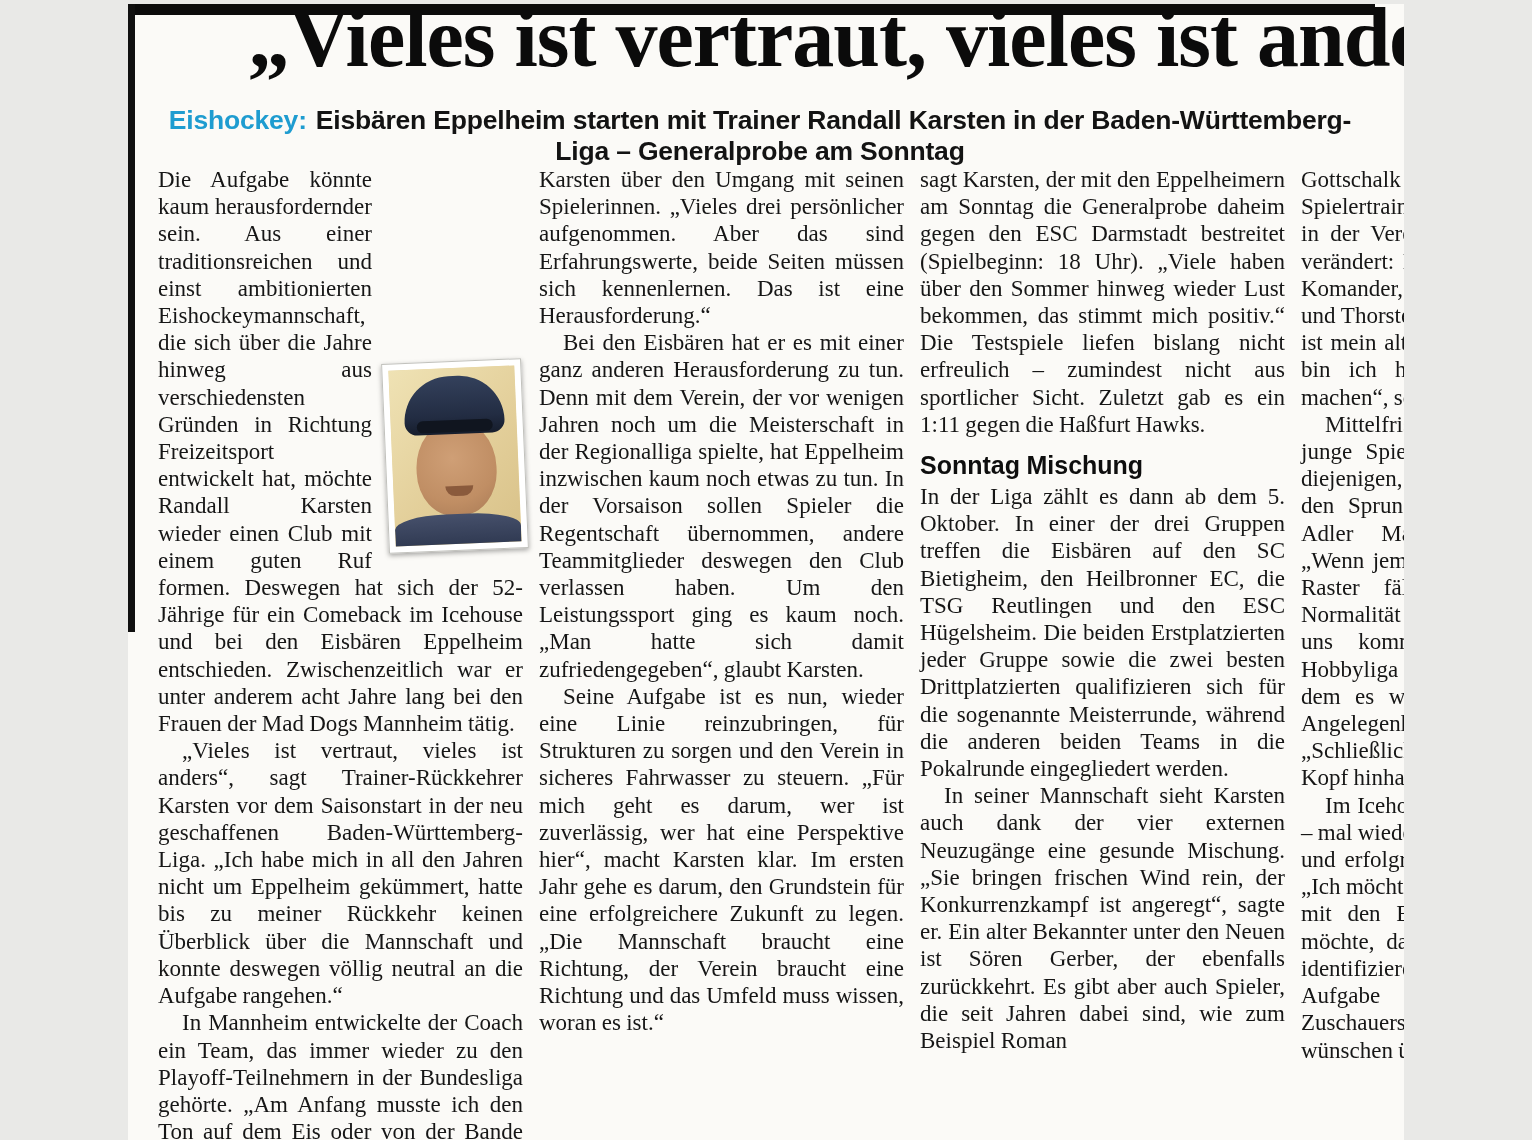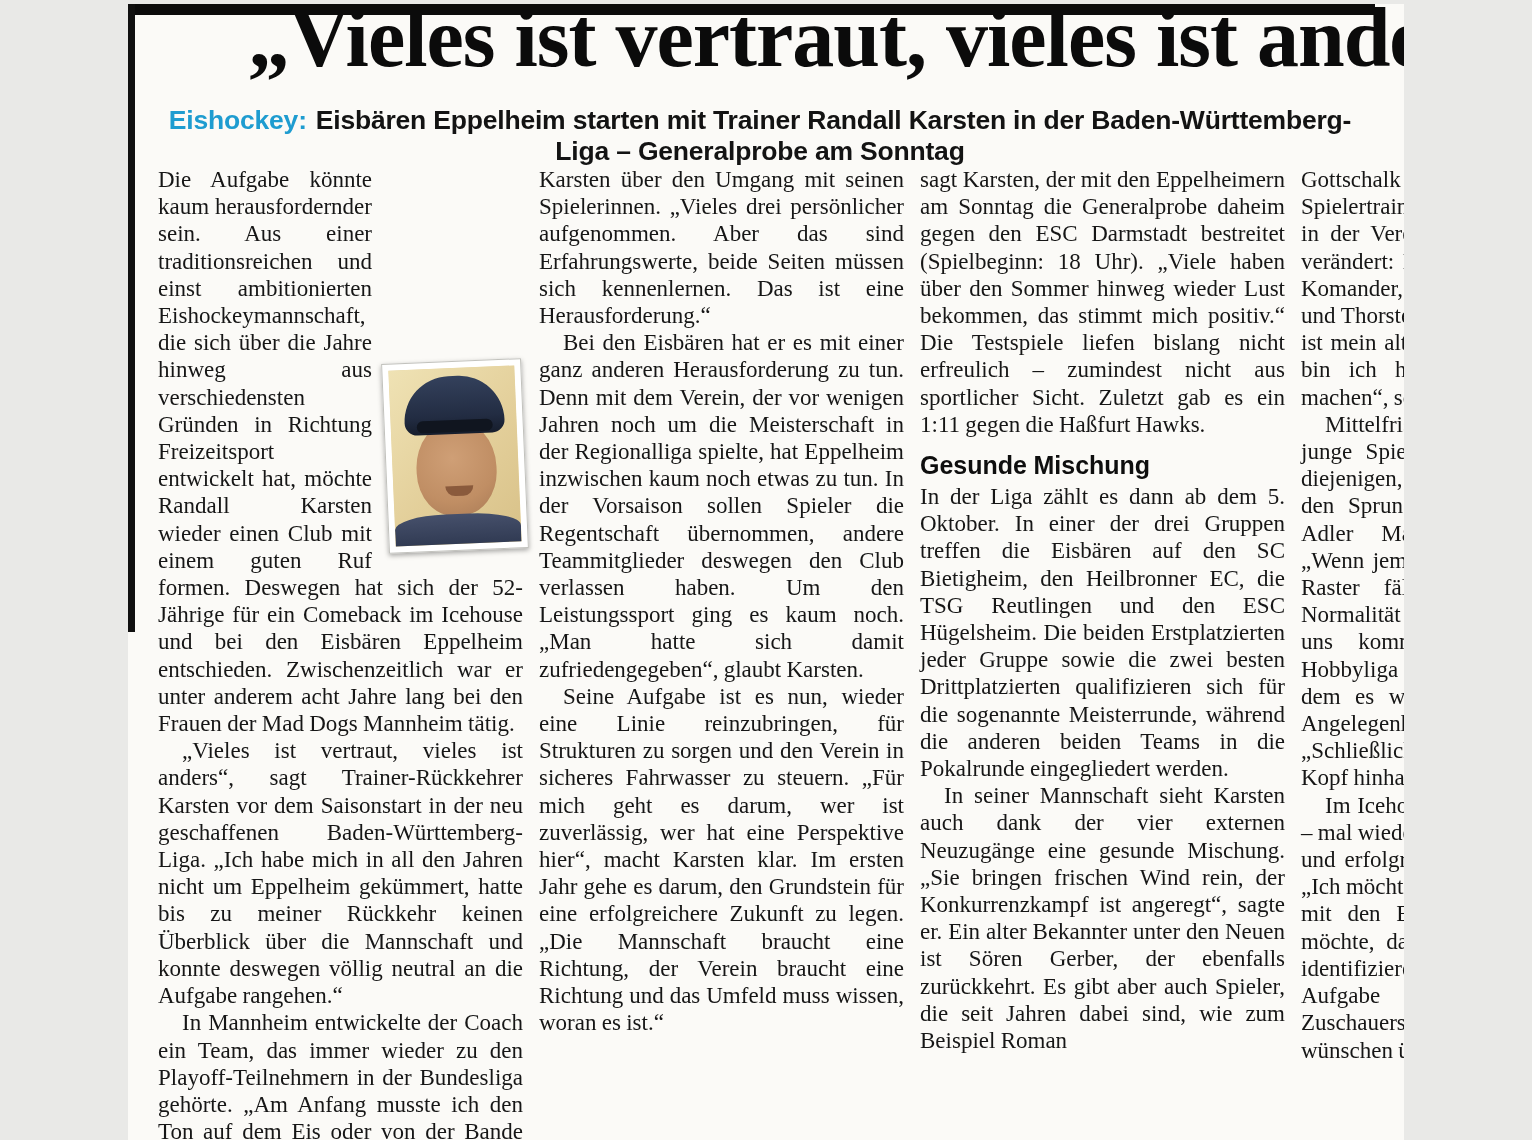--- a/index.html
+++ b/index.html
@@ -109,21 +109,21 @@
     </div>
 
     <div class="col">
       <p>Karsten über den Umgang mit seinen Spielerinnen. „Vieles drei persönlicher aufgenommen. Aber das sind Erfahrungswerte, beide Seiten müssen sich kennenlernen. Das ist eine Herausforderung.“</p>
       <p class="ind">Bei den Eisbären hat er es mit einer ganz anderen Herausforderung zu tun. Denn mit dem Verein, der vor wenigen Jahren noch um die Meisterschaft in der Regionalliga spielte, hat Eppelheim inzwischen kaum noch etwas zu tun. In der Vorsaison sollen Spieler die Regentschaft übernommen, andere Teammitglieder deswegen den Club verlassen haben. Um den Leistungssport ging es kaum noch. „Man hatte sich damit zufriedengegeben“, glaubt Karsten.</p>
       <p class="ind">Seine Aufgabe ist es nun, wieder eine Linie reinzubringen, für Strukturen zu sorgen und den Verein in sicheres Fahrwasser zu steuern. „Für mich geht es darum, wer ist zuverlässig, wer hat eine Perspektive hier“, macht Karsten klar. Im ersten Jahr gehe es darum, den Grundstein für eine erfolgreichere Zukunft zu legen. „Die Mannschaft braucht eine Richtung, der Verein braucht eine Richtung und das Umfeld muss wissen, woran es ist.“</p>
     </div>
 
     <div class="col">
       <p>sagt Karsten, der mit den Eppelheimern am Sonntag die Generalprobe daheim gegen den ESC Darmstadt bestreitet (Spielbeginn: 18 Uhr). „Viele haben über den Sommer hinweg wieder Lust bekommen, das stimmt mich positiv.“ Die Testspiele liefen bislang nicht erfreulich – zumindest nicht aus sportlicher Sicht. Zuletzt gab es ein 1:11 gegen die Haßfurt Hawks.</p>
-      <div class="subhead">Gesunde Mischung</div>
+      <div class="subhead">Sonntag Mischung</div>
       <p>In der Liga zählt es dann ab dem 5. Oktober. In einer der drei Gruppen treffen die Eisbären auf den SC Bietigheim, den Heilbronner EC, die TSG Reutlingen und den ESC Hügelsheim. Die beiden Erstplatzierten jeder Gruppe sowie die zwei besten Drittplatzierten qualifizieren sich für die sogenannte Meisterrunde, während die anderen beiden Teams in die Pokalrunde eingegliedert werden.</p>
       <p class="ind">In seiner Mannschaft sieht Karsten auch dank der vier externen Neuzugänge eine gesunde Mischung. „Sie bringen frischen Wind rein, der Konkurrenzkampf ist angeregt“, sagte er. Ein alter Bekannter unter den Neuen ist Sören Gerber, der ebenfalls zurückkehrt. Es gibt aber auch Spieler, die seit Jahren dabei sind, wie zum Beispiel Roman</p>
     </div>
 
     <div class="col">
       <p>Gottschalk oder der zwischenzeitliche Spielertrainer Patrick Patschull. Auch in der Vereinsführung hat sich nichts verändert: Noch immer lenken Ronald Komander, Henri Bufe, Thomas Stärk und Thorsten Haaf die Geschicke. „Das ist mein alter Freundeskreis, deswegen bin ich hier und sie lassen mich machen“, so Karsten.</p>
       <p class="ind">Mittelfristig ist es sein Ziel, wieder junge Spieler einzubauen. Und zwar diejenigen, die beim Mannheimer ERC den Sprung zu den Jungadlern oder Adler Mannheim nicht schaffen. „Wenn jemand mit 20 Jahren aus dem Raster fällt, dann sollte es zur Normalität werden, dass die Jungs zu uns kommen und nicht in die Hobbyliga abwandern“, sagt Karsten, dem es wichtig ist, dass er in alle Angelegenheiten eingebunden wird. „Schließlich muss ich ja auch meinen Kopf hinhalten.“</p>
       <p class="ind">Im Icehouse bricht eine neue Zeit an – mal wieder. Die Sehnsucht nach Ruhe und erfolgreichem Eishockey ist groß. „Ich möchte, dass sich die Leute wieder mit den Eisbären identifizieren. Ich möchte, dass wir uns mit Eppelheim identifizieren“, sagt Karsten. Diese Aufgabe könnte bei einem Zuschauerschnitt, der zuletzt zu wünschen übrig ließ, kaum größer sein.</p>
       <div class="byline">
         <span class="byline-author">fred/</span><span class="byline-credit">BILD: FRED</span>

